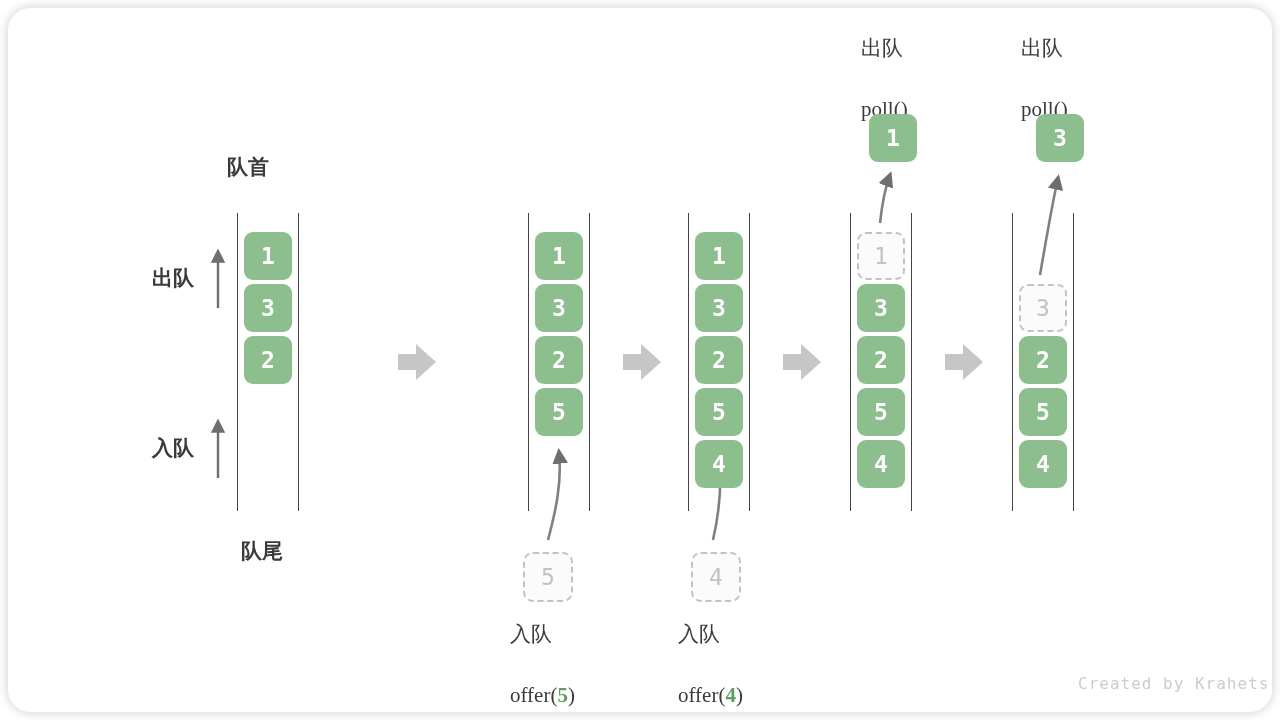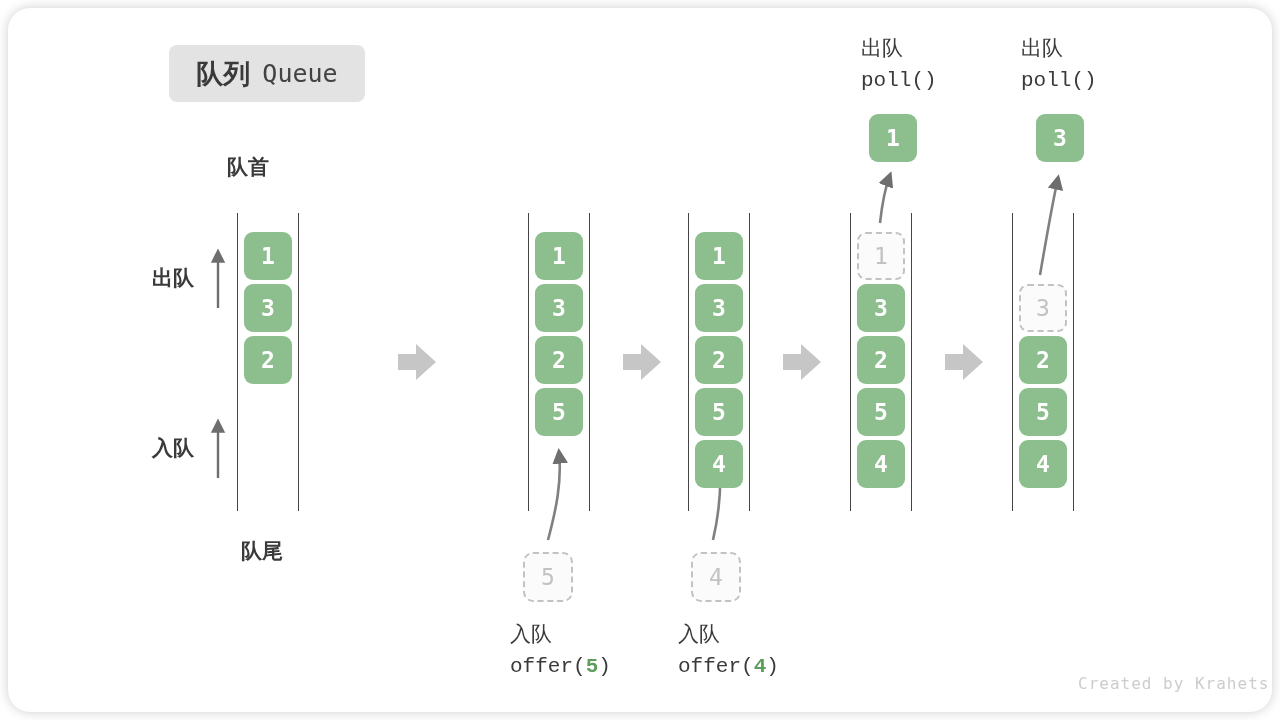--- a/index.html
+++ b/index.html
@@ -28,21 +28,21 @@
 
   .ghost{position:absolute;width:50px;height:50px;box-sizing:border-box;border:2px dashed #c2c2c2;
     background:#fbfbfb;color:#c2c2c2;border-radius:10px;display:flex;align-items:center;justify-content:center;
     font-family:"DejaVu Sans Mono",monospace;font-size:23px;}
   .float-cell{position:absolute;width:48px;height:48px;background:#8dbe8d;color:#fff;border-radius:9px;
     display:flex;align-items:center;justify-content:center;
     font-family:"DejaVu Sans Mono",monospace;font-weight:700;font-size:23px;}
 
   .op{position:absolute;color:#3a3a3a;line-height:33px;white-space:nowrap;}
   .op .action{font-size:21px;}
-  .op .code{font-family:Liberation Mono, monospace;font-size:21px;}
+  .op .code{font-family:Liberation Serif, serif;font-size:21px;margin-top:29px;}
   .op .arg{color:#5d9e5d;font-weight:700;}
 
   .watermark{position:absolute;left:1078px;top:674px;font-family:"DejaVu Sans Mono",monospace;
     font-size:16px;color:#cccccc;letter-spacing:1px;}
 </style>
 </head>
 <body>
 
 <div class="stage">
   <div class="card"></div>
@@ -62,24 +62,20 @@
 
     <path d="M880,223 C882,205 885,188 890,175" fill="none" stroke="#808080" stroke-width="2.6" marker-end="url(#ah)"></path>
     <path d="M1040,275 C1046,240 1052,205 1058,178" fill="none" stroke="#808080" stroke-width="2.6" marker-end="url(#ah)"></path>
 
     <path d="M398,354 L416,354 L416,344 L436,362 L416,380 L416,370 L398,370 Z" fill="#c6c6c6"></path>
     <path d="M623,354 L641,354 L641,344 L661,362 L641,380 L641,370 L623,370 Z" fill="#c6c6c6"></path>
     <path d="M783,354 L801,354 L801,344 L821,362 L801,380 L801,370 L783,370 Z" fill="#c6c6c6"></path>
     <path d="M945,354 L963,354 L963,344 L983,362 L963,380 L963,370 L945,370 Z" fill="#c6c6c6"></path>
   </svg>
 
-  <div class="title-box">
-    <span class="title-zh">队列</span>
-    <span class="title-en">Queue</span>
-  </div>
 
   <div class="zh-label" style="left:227px;top:153px;">队首</div>
   <div class="zh-label" style="left:241px;top:537px;text-align:right;">队尾</div>
   <div class="zh-label" style="left:152px;top:264px;">出队</div>
   <div class="zh-label" style="left:152px;top:434px;">入队</div>
 
   <div class="queue" style="left:237px;">
     <div class="cells">
       <div class="cell solid">1</div>
       <div class="cell solid">3</div>

